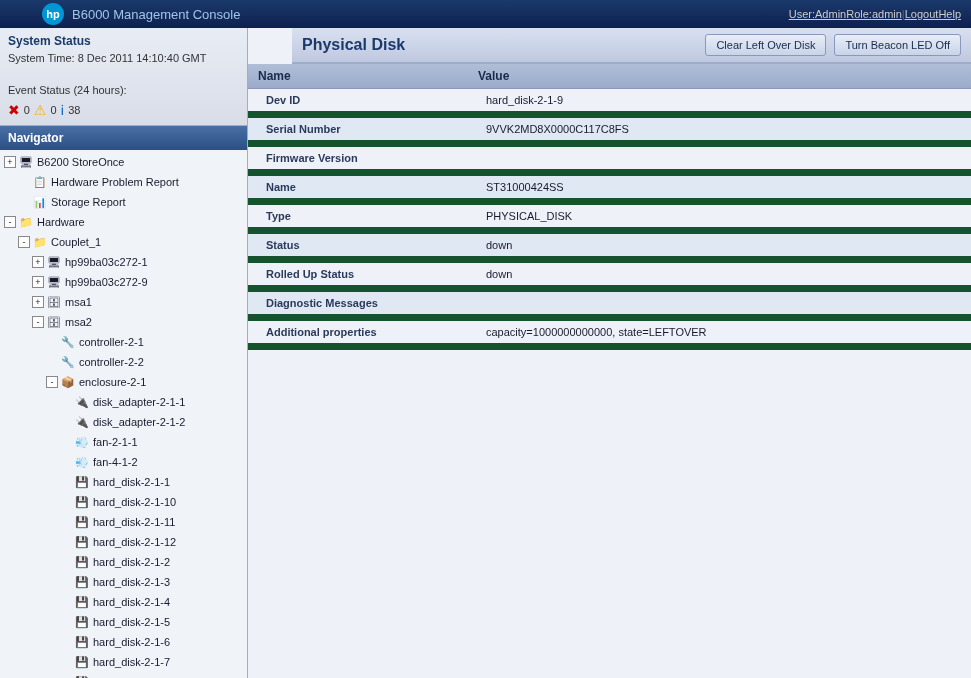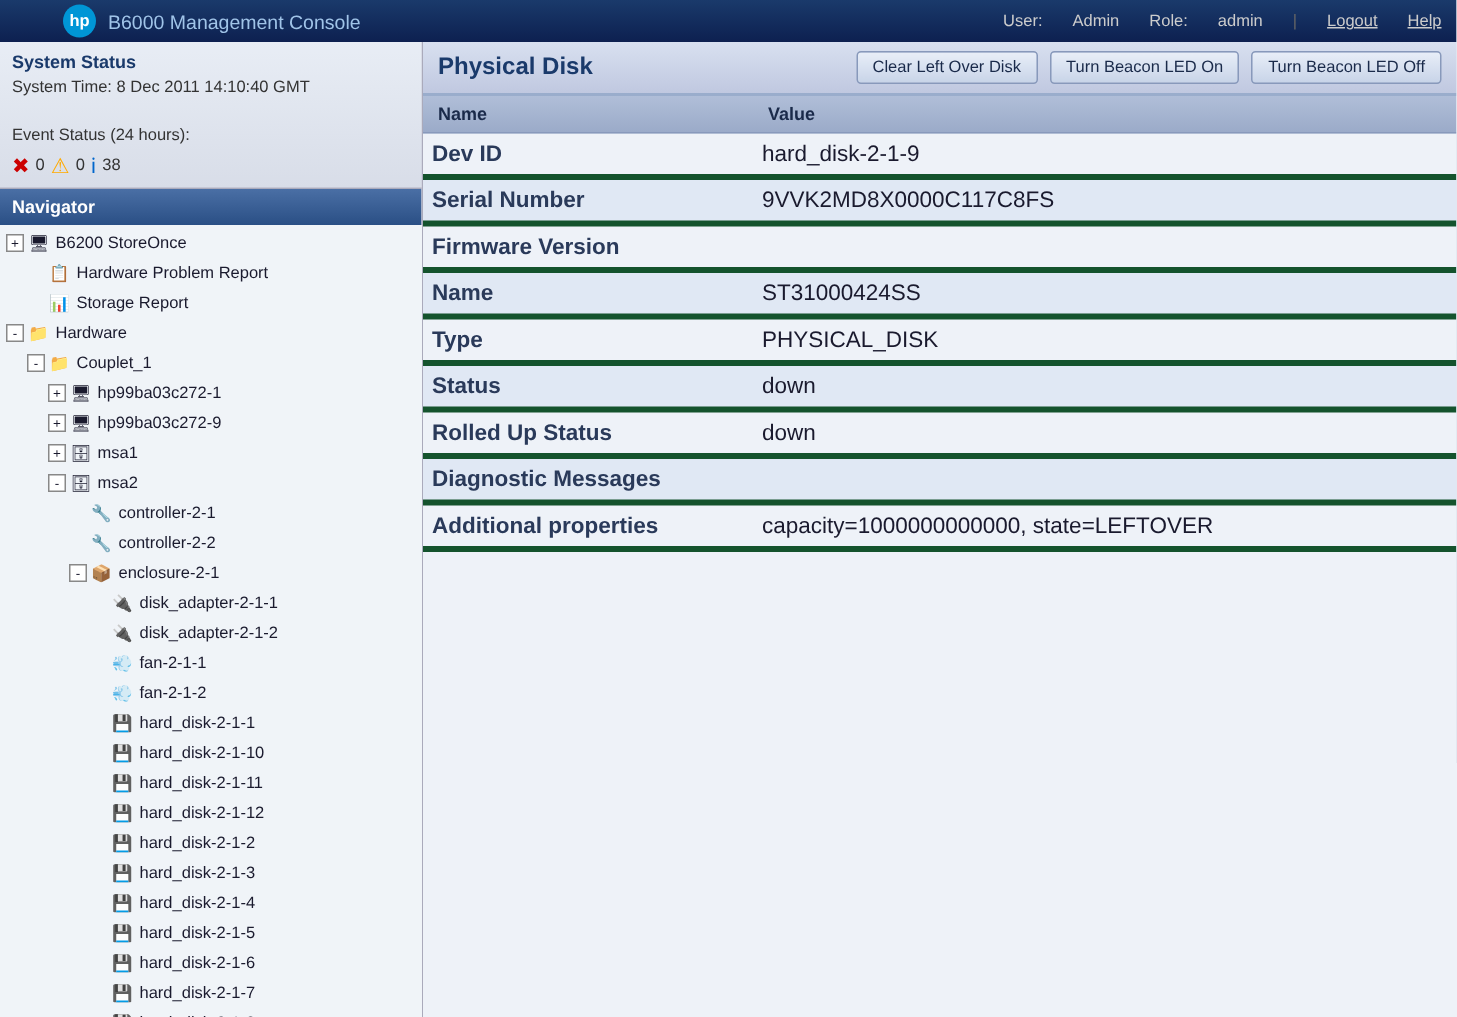--- a/index.html
+++ b/index.html
@@ -21,31 +21,31 @@
       display: flex; align-items: center; justify-content: center;
       color: white; font-weight: bold; font-size: 11px;
       margin-right: 8px;
       flex-shrink: 0;
       margin-left: 32px;
     }
     #header .title {
       color: #a0c4e8; font-size: 13px; font-weight: normal; flex: 1;
     }
     #header .user-info {
-      font-size: 11px; color: #ccc; display: flex; align-items: center; gap: 20px;
+      font-size: 11px; color: #ccc; display: flex; align-items: center; gap: 0; text-decoration: underline;
     }
     #header .user-info a { color: #ccc; text-decoration: underline; cursor: pointer; }
     #header .separator { color: #666; }
 
     
     #main { display: flex; height: 650px; }
 
     
     #left-panel {
-      width: 282px;
+      width: 248px;
       background: #e8edf5;
       border-right: 1px solid #aab;
       display: flex;
       flex-direction: column;
       flex-shrink: 0;
     }
 
     
     #system-status {
       background: linear-gradient(to bottom, #e8edf5, #d8dde8);
@@ -108,20 +108,21 @@
     }
 
     
     #toolbar {
       background: linear-gradient(to bottom, #d8e0f0, #c0c8e0);
       border-bottom: 2px solid #9aadcc;
       padding: 6px 10px;
       display: flex;
       align-items: center;
       gap: 8px;
+      margin-left: 44px;
     }
     #toolbar .page-title {
       font-size: 16px; font-weight: bold; color: #1a3a6b; flex: 1;
     }
     .toolbar-btn {
       padding: 4px 10px;
       background: linear-gradient(to bottom, #e8eef8, #c8d4e8);
       border: 1px solid #8899bb;
       border-radius: 3px;
       color: #1a2a4a;
@@ -149,24 +150,24 @@
       padding: 5px 10px;
       text-align: left;
       font-weight: bold;
       font-size: 12px;
       color: #1a2a4a;
       border-bottom: 1px solid #8899bb;
     }
     .data-table tbody tr:nth-child(even) { background: #e0e8f4; }
     .data-table tbody tr:nth-child(odd) { background: #eef2f8; }
     .data-table tbody td {
-      padding: 5px 6px;
-      font-size: 15px;
+      padding: 5px 18px;
+      font-size: 11px;
       color: #1a1a2e;
-      border-bottom: 4px solid #14532d;
+      border-bottom: 7px solid #14532d;
     }
     .data-table tbody td:first-child {
       font-weight: bold;
       color: #2a3a5a;
       width: 220px;
     }
 
     
     #nav-tree::-webkit-scrollbar { width: 8px; }
     #nav-tree::-webkit-scrollbar-track { background: #e0e8f0; }
@@ -302,21 +303,21 @@
           <div class="tree-item">
             <span class="indent" style="width: 56px; display: inline-block;"></span>
             <span style="width: 14px; display: inline-block;"></span>
             <span class="tree-icon">💨</span>
             <span>fan-2-1-1</span>
           </div>
           <div class="tree-item">
             <span class="indent" style="width: 56px; display: inline-block;"></span>
             <span style="width: 14px; display: inline-block;"></span>
             <span class="tree-icon">💨</span>
-            <span>fan-2-1-2</span>
+            <span>fan-4-1-2</span>
           </div>
           <div class="tree-item">
             <span class="indent" style="width: 56px; display: inline-block;"></span>
             <span style="width: 14px; display: inline-block;"></span>
             <span class="tree-icon">💾</span>
             <span>hard_disk-2-1-1</span>
           </div>
           <div class="tree-item">
             <span class="indent" style="width: 56px; display: inline-block;"></span>
             <span style="width: 14px; display: inline-block;"></span>
@@ -379,21 +380,20 @@
           </div>
         </div>
     </div>
   </div>
 
   <div id="right-panel">
 
     <div id="toolbar">
       <span class="page-title">Physical Disk</span>
       <button class="toolbar-btn">Clear Left Over Disk</button>
-      <button class="toolbar-btn">Turn Beacon LED On</button>
       <button class="toolbar-btn">Turn Beacon LED Off</button>
     </div>
 
     <div id="content">
       <table class="data-table">
         <thead>
           <tr>
             <th>Name</th>
             <th>Value</th>
           </tr>

